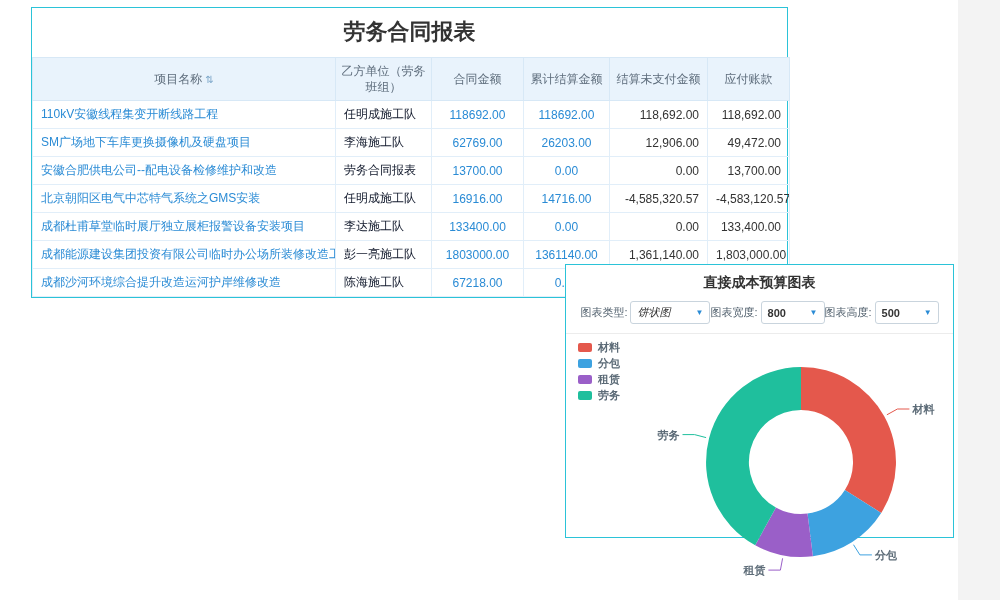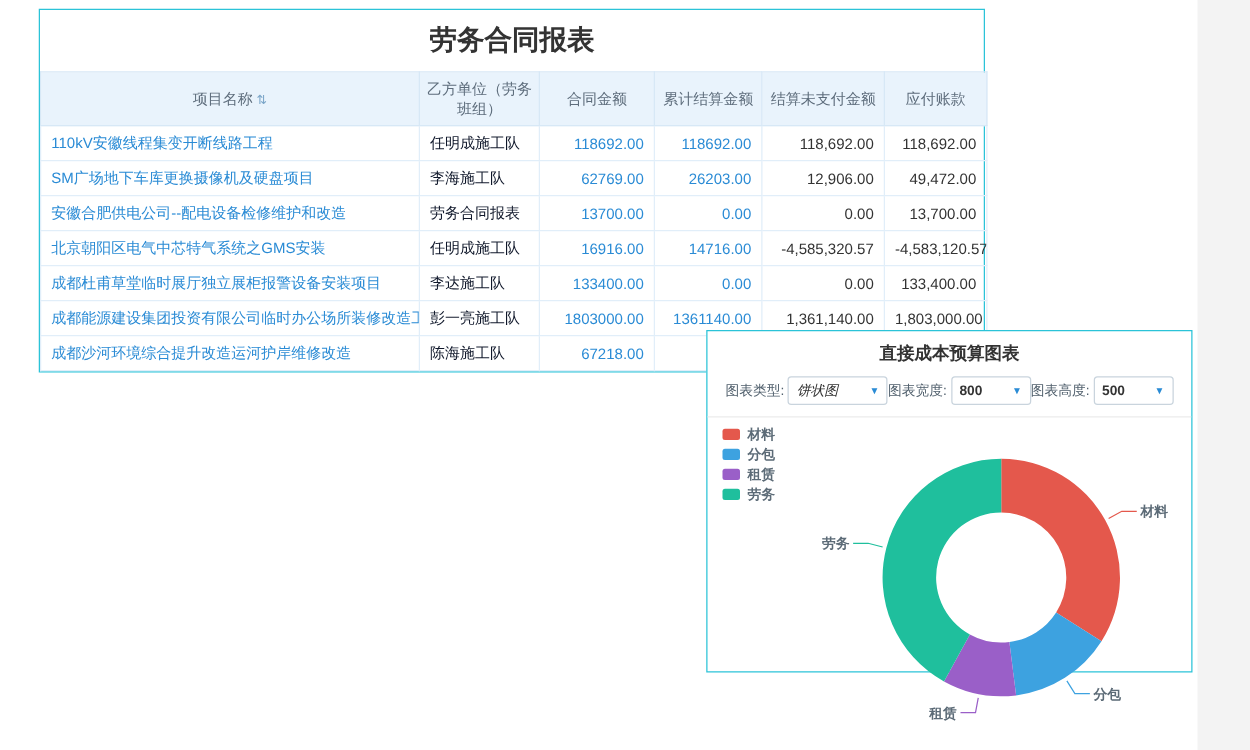--- a/index.html
+++ b/index.html
@@ -29,21 +29,21 @@
     background:#e9f3fc; color:#5e6d7c; font-weight:400;
     border:1px solid #d7e8f6; padding:5px 3px; text-align:center; line-height:1.35;
   }
   td{
     border:1px solid #e1eef9; padding:5px 8px; color:#333;
     white-space:nowrap; overflow:hidden;
   }
   td.name{ color:#2a8bd5; text-align:left; cursor:pointer; }
   td.unit{ color:#0f172a; }
   td.num{ text-align:right; }
-  td.amt{ color:#2a8bd5; }
+  td.amt{ color:#2a8bd5;text-align:center; }
   td.dark{ color:#333; }
   .sort-icon{ color:#7aa5c8; font-size:10px; margin-left:3px; cursor:pointer; }
   
   .chart-panel{
     position:absolute; left:565px; top:264px; width:389px; height:274px;
     background:#fff; border:1px solid #2bc3d8;
   }
   .chart-title{
     text-align:center; font-size:14px; font-weight:bold; color:#333;
     padding:9px 0 7px;

